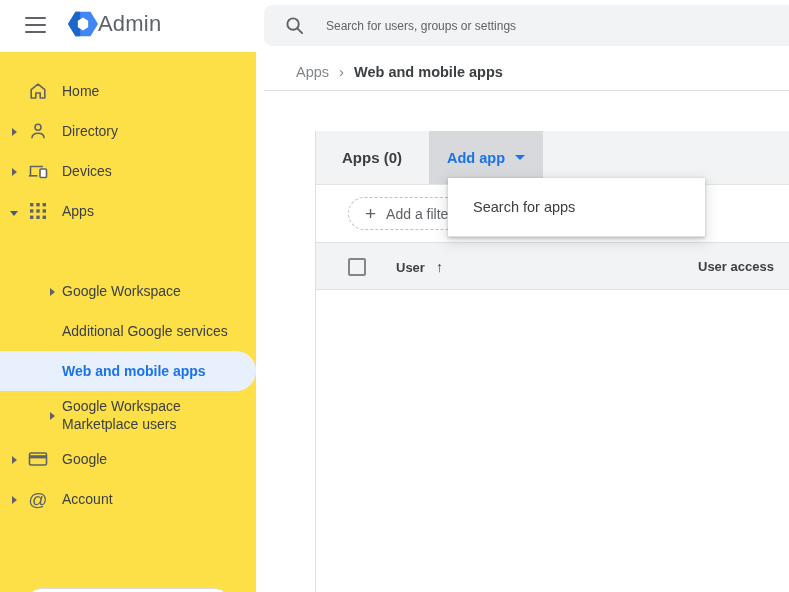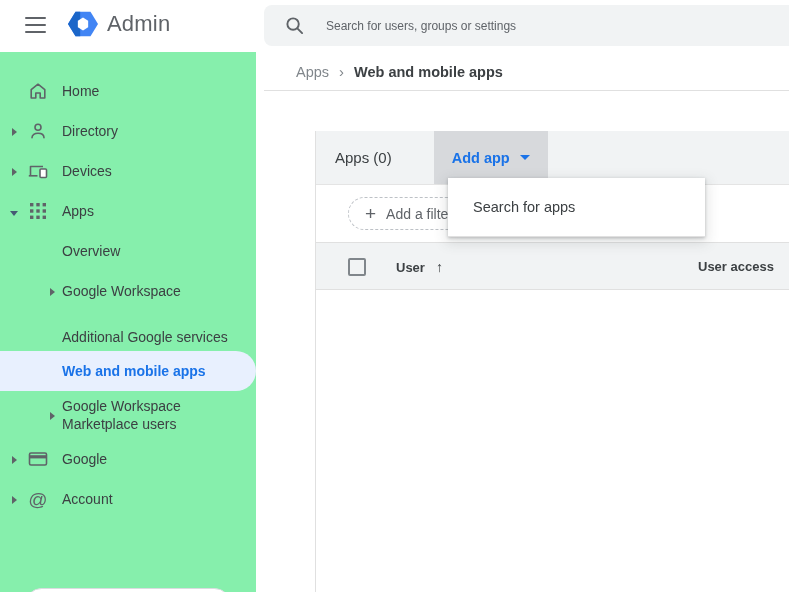--- a/index.html
+++ b/index.html
@@ -7,35 +7,35 @@
   body {
     font-family:"Liberation Sans","DejaVu Sans",sans-serif;
     background:#fff; color:#3c4043; overflow:hidden; position:relative;
   }
   .root { position:absolute; inset:0; width:789px; height:592px; overflow:hidden; }
 
   
   .topbar { position:absolute; left:0; top:0; right:0; height:52px; background:#fff; }
   .hamburger { position:absolute; left:25px; top:17px; width:21px; height:17px; cursor:pointer; }
   .hamburger span { display:block; height:2px; background:#5f6368; margin-bottom:5px; border-radius:1px; }
-  .brand { position:absolute; left:68px; top:10px; display:flex; align-items:center; gap:9px; }
+  .brand { position:absolute; left:68px; top:10px; display:flex; align-items:center; }
   .brand-title { font-size:22px; color:#5f6368; letter-spacing:.2px; }
   .searchbar {
     position:absolute; left:264px; top:5px; right:-12px; height:41px;
     background:#f1f3f4; border-radius:8px; display:flex; align-items:center; padding-left:21px;
   }
   .searchbar svg { flex:0 0 auto; }
   .searchbar input {
     border:none; outline:none; background:transparent; margin-left:22px;
     font-family:inherit; font-size:12px; color:#3c4043; width:400px;
   }
   .searchbar input::placeholder { color:#5f6368; opacity:1; }
 
   
-  .sidebar { position:absolute; left:0; top:52px; width:256px; bottom:0; background:#86efac; }
+  .sidebar { position:absolute; left:0; top:52px; width:256px; bottom:0; background:#fde047; }
   .nav-item {
     position:absolute; left:0; width:256px; height:40px;
     display:flex; align-items:center; font-size:14px; color:#3c4043; cursor:pointer;
   }
   .nav-item .caret-slot { position:absolute; left:8px; width:12px; text-align:center; }
   .nav-item .icon-slot { position:absolute; left:27px; width:22px; height:22px; display:flex; align-items:center; justify-content:center; }
   .nav-item .lbl { position:absolute; left:62px; white-space:nowrap; }
   .nav-item.sub .caret-slot { left:46px; }
   .nav-item.selected { background:#e8f0fe; border-radius:0 20px 20px 0; }
   .nav-item.selected .lbl { color:#1a73e8; font-weight:bold; }
@@ -51,27 +51,27 @@
 
   
   .breadcrumb { position:absolute; left:296px; top:63px; display:flex; align-items:center; font-size:14.5px; }
   .crumb-parent { color:#80868b; cursor:pointer; }
   .crumb-sep { color:#80868b; margin:0 10px; font-size:15px; }
   .crumb-current { color:#3c4043; font-weight:bold; }
   .top-divider { position:absolute; left:264px; right:0; top:90px; height:1px; background:#e0e0e0; }
 
   .content { position:absolute; left:315px; top:131px; right:0; bottom:0; border-left:1px solid #e0e0e0; background:#fff; }
   .toolbar { height:54px; background:#f1f3f4; border-bottom:1px solid #e4e4e4; display:flex; align-items:stretch; }
-  .toolbar-title { align-self:center; margin-left:19px; font-size:15px; font-weight:normal; color:#3c4043; }
+  .toolbar-title { align-self:center; margin-left:26px; font-size:15px; font-weight:bold; color:#3c4043; }
   .tb-btn {
     display:flex; align-items:center; gap:10px; border:none; background:transparent;
     color:#1a73e8; font-size:14.5px; font-weight:bold; font-family:inherit; cursor:pointer; padding:0 18px;
   }
   .tb-btn.open { background:#d7d9dc; }
-  .tb-btn.add-app { margin-left:42px; }
+  .tb-btn.add-app { margin-left:27px; }
   .tb-btn.settings { margin-left:32px; }
   .caret-down-b { display:inline-block; width:0; height:0; border-top:5px solid #1a73e8; border-left:5px solid transparent; border-right:5px solid transparent; }
 
   .filter-row { height:57px; background:#fff; display:flex; align-items:center; }
   .filter-chip {
     margin-left:32px; height:33px; border:1px dashed #bdc1c6; border-radius:17px;
     display:flex; align-items:center; padding:0 16px; gap:10px; color:#5f6368; font-size:14px;
     background:#fff; cursor:pointer; white-space:nowrap;
   }
   .plus-glyph { font-size:19px; color:#5f6368; line-height:1; }
@@ -169,30 +169,27 @@
               <rect x="13.6" y="7.3" width="3.4" height="3.4"></rect>
             <rect x="1" y="13.6" width="3.4" height="3.4"></rect>
               <rect x="7.3" y="13.6" width="3.4" height="3.4"></rect>
               <rect x="13.6" y="13.6" width="3.4" height="3.4"></rect>
           </g>
         </svg>
       </span>
       <span class="lbl">Apps</span>
     </div>
 
-    <div class="nav-item sub" style="top:179px">
-      <span class="lbl">Overview</span>
-    </div>
 
     <div class="nav-item sub" style="top:219px">
       <span class="caret-slot"><span class="caret-right"></span></span>
       <span class="lbl">Google Workspace</span>
     </div>
 
-    <div class="nav-item sub" style="top:265px">
+    <div class="nav-item sub" style="top:259px">
       <span class="lbl">Additional Google services</span>
     </div>
 
     <div class="nav-item sub selected" style="top:299px">
       <span class="lbl">Web and mobile apps</span>
     </div>
 
     <div class="nav-item sub two-line" style="top:339px; height:48px">
       <span class="caret-slot"><span class="caret-right"></span></span>
       <span class="lbl"><span>Google Workspace</span><br><span>Marketplace users</span></span>

